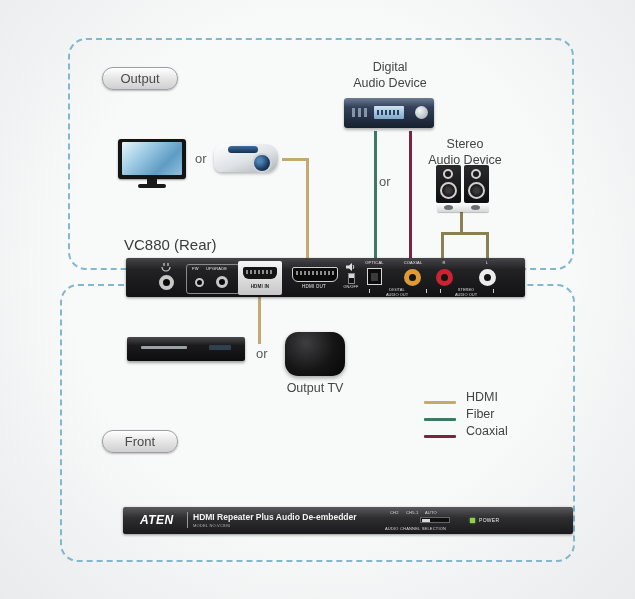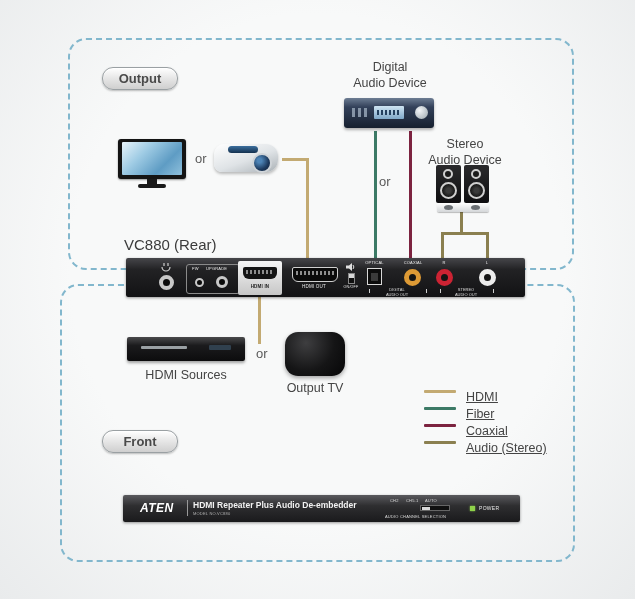--- a/index.html
+++ b/index.html
@@ -8,28 +8,28 @@
     background:radial-gradient(ellipse at 50% 45%, #f8f9f9 55%, #e9ebec 100%);
     font-family:"Liberation Sans", sans-serif;color:#444;
   }
   .abs{position:absolute;}
   .dashed-box{position:absolute;border:2px dashed #82b7cd;border-radius:18px;}
   .pill{
     position:absolute;width:74px;height:21px;border-radius:11px;
     background:linear-gradient(#ffffff, #e8e8e8 45%, #cfcfcf);
     border:1px solid #9aa0a3;box-shadow:0 1px 2px rgba(0,0,0,.25), inset 0 1px 0 #fff;
     display:flex;align-items:center;justify-content:center;
-    font-size:13px;font-weight:bold;color:#4a4a4a;
+    font-size:13px;font-weight:normal;color:#4a4a4a;
   }
   .panel-title{position:absolute;font-size:15px;color:#3b3b3b;}
   .dev-label{position:absolute;font-size:12.5px;color:#444;text-align:center;line-height:1.25;}
   .or-label{position:absolute;font-size:13px;color:#5a5a5a;}
   .line{position:absolute;}
   
-  .legend-row{position:absolute;height:14px;display:flex;align-items:flex-start;text-decoration:underline;}
+  .legend-row{position:absolute;height:14px;display:flex;align-items:flex-end;}
   .legend-swatch{width:32px;height:3px;margin-right:10px;border-radius:1px;}
   .legend-label{font-size:12.5px;color:#444;white-space:nowrap;}
   
   .tv-frame{position:absolute;width:68px;height:40px;background:#141414;border-radius:3px;box-shadow:0 1px 2px rgba(0,0,0,.4);}
   .tv-screen{position:absolute;left:4px;top:3px;right:4px;bottom:4px;border-radius:1px;
     background:linear-gradient(135deg,#e8f4fb 0%,#9ecbe4 35%,#5e9cc4 70%,#8fc0dc 100%);}
   .tv-neck{position:absolute;width:10px;height:5px;background:#1a1a1a;left:29px;top:40px;}
   .tv-base{position:absolute;width:28px;height:4px;background:#1a1a1a;border-radius:2px;left:20px;top:45px;}
   
   .proj-body{position:absolute;width:64px;height:28px;border-radius:10px 12px 12px 8px;
@@ -71,21 +71,21 @@
   .rca{position:absolute;border-radius:50%;box-sizing:border-box;}
   .fwu-group{position:absolute;left:60px;top:6px;width:52px;height:28px;border:1px solid #8a8a8a;border-radius:3px;}
   .hdmi-in-mod{position:absolute;left:112px;top:3px;width:44px;height:34px;border-radius:2px;
     background:linear-gradient(#f6f6f6,#c6c6c6);}
   .hdmi-conn{position:absolute;background:#141414;border-radius:2px 2px 6px 6px;}
   .hdmi-pins{position:absolute;left:3px;right:3px;top:3px;height:4px;background:repeating-linear-gradient(90deg,#8d8d8d 0 2px,transparent 2px 4px);}
   .opt-port{position:absolute;width:15px;height:17px;background:#0c0c0c;border:1px solid #d8d8d8;box-sizing:border-box;}
   .opt-inner{position:absolute;left:3px;top:4px;width:7px;height:8px;background:#3a3a3a;}
   .bracket{position:absolute;height:3px;border-left:1px solid #cfcfcf;border-right:1px solid #cfcfcf;border-top:1px solid #cfcfcf;}
   
-  .front-panel{position:absolute;left:123px;top:495px;width:397px;height:27px;border-radius:2px;
+  .front-panel{position:absolute;left:123px;top:507px;width:450px;height:27px;border-radius:2px;
     background:linear-gradient(#5a5a5e 0%,#2e2e30 40%,#1a1a1c 100%);box-shadow:0 1px 3px rgba(0,0,0,.4);z-index:5;text-decoration:underline;}
   .fp-brand{position:absolute;left:17px;top:6px;font-size:12px;font-weight:800;font-style:italic;color:#fff;letter-spacing:.5px;}
   .fp-div{position:absolute;left:64px;top:5px;width:1px;height:16px;background:#9a9a9a;}
   .fp-title{position:absolute;left:70px;top:5px;font-size:8.5px;font-weight:bold;color:#f2f2f2;white-space:nowrap;}
   .fp-model{position:absolute;left:70px;top:16px;font-size:4px;color:#b0b0b0;letter-spacing:.2px;}
   .fp-small{position:absolute;font-size:4px;color:#d8d8d8;white-space:nowrap;letter-spacing:.2px;}
   .fp-slider{position:absolute;left:297px;top:10px;width:30px;height:6px;background:#101010;border:1px solid #666;box-sizing:border-box;}
   .fp-knob{position:absolute;left:1px;top:1px;width:8px;height:3px;background:#d8d8d8;}
   .fp-led{position:absolute;left:347px;top:11px;width:5px;height:5px;background:#8fd24a;box-shadow:0 0 2px #8fd24a;}
   .fp-power{position:absolute;left:356px;top:10px;font-size:5px;color:#e8e8e8;letter-spacing:.3px;}
@@ -221,42 +221,37 @@
       <span>AUDIO OUT</span>
     </div>
   </div>
 
   <div class="abs" style="left:127px;top:337px;width:118px;height:24px;">
     <div class="dvd-body">
       <div class="dvd-slot"></div>
       <div class="dvd-disp"></div>
     </div>
   </div>
-  <div class="dev-label" style="left:127px;top:368px;width:118px;">HDMI Sources</div>
 
   <div class="or-label" style="left:256px;top:346px;">or</div>
 
   <div class="atv-body" style="left:285px;top:332px;"></div>
   <div class="dev-label" style="left:285px;top:381px;width:60px;">Output TV</div>
 
   <div class="legend-row" style="left:424px;top:390px;">
     <div class="legend-swatch" style="background-color: rgb(195, 170, 114);"></div>
     <div class="legend-label">HDMI</div>
   </div>
   <div class="legend-row" style="left:424px;top:407px;">
     <div class="legend-swatch" style="background-color: rgb(60, 122, 102);"></div>
     <div class="legend-label">Fiber</div>
   </div>
   <div class="legend-row" style="left:424px;top:424px;">
     <div class="legend-swatch" style="background-color: rgb(124, 35, 64);"></div>
     <div class="legend-label">Coaxial</div>
-  </div>
-  <div class="legend-row" style="left:424px;top:441px;">
-    <div class="legend-swatch" style="background-color: rgb(139, 128, 80);"></div>
-    <div class="legend-label">Audio (Stereo)</div>
   </div>
 
   <div class="front-panel">
     <div class="fp-brand">ATEN</div>
     <div class="fp-div"></div>
     <div class="fp-title">HDMI Repeater Plus Audio De-embedder</div>
     <div class="fp-model">MODEL NO.VC880</div>
     <div class="fp-small" style="left:267px;top:3px;">CH2</div>
     <div class="fp-small" style="left:283px;top:3px;">CH5.1</div>
     <div class="fp-small" style="left:302px;top:3px;">AUTO</div>

